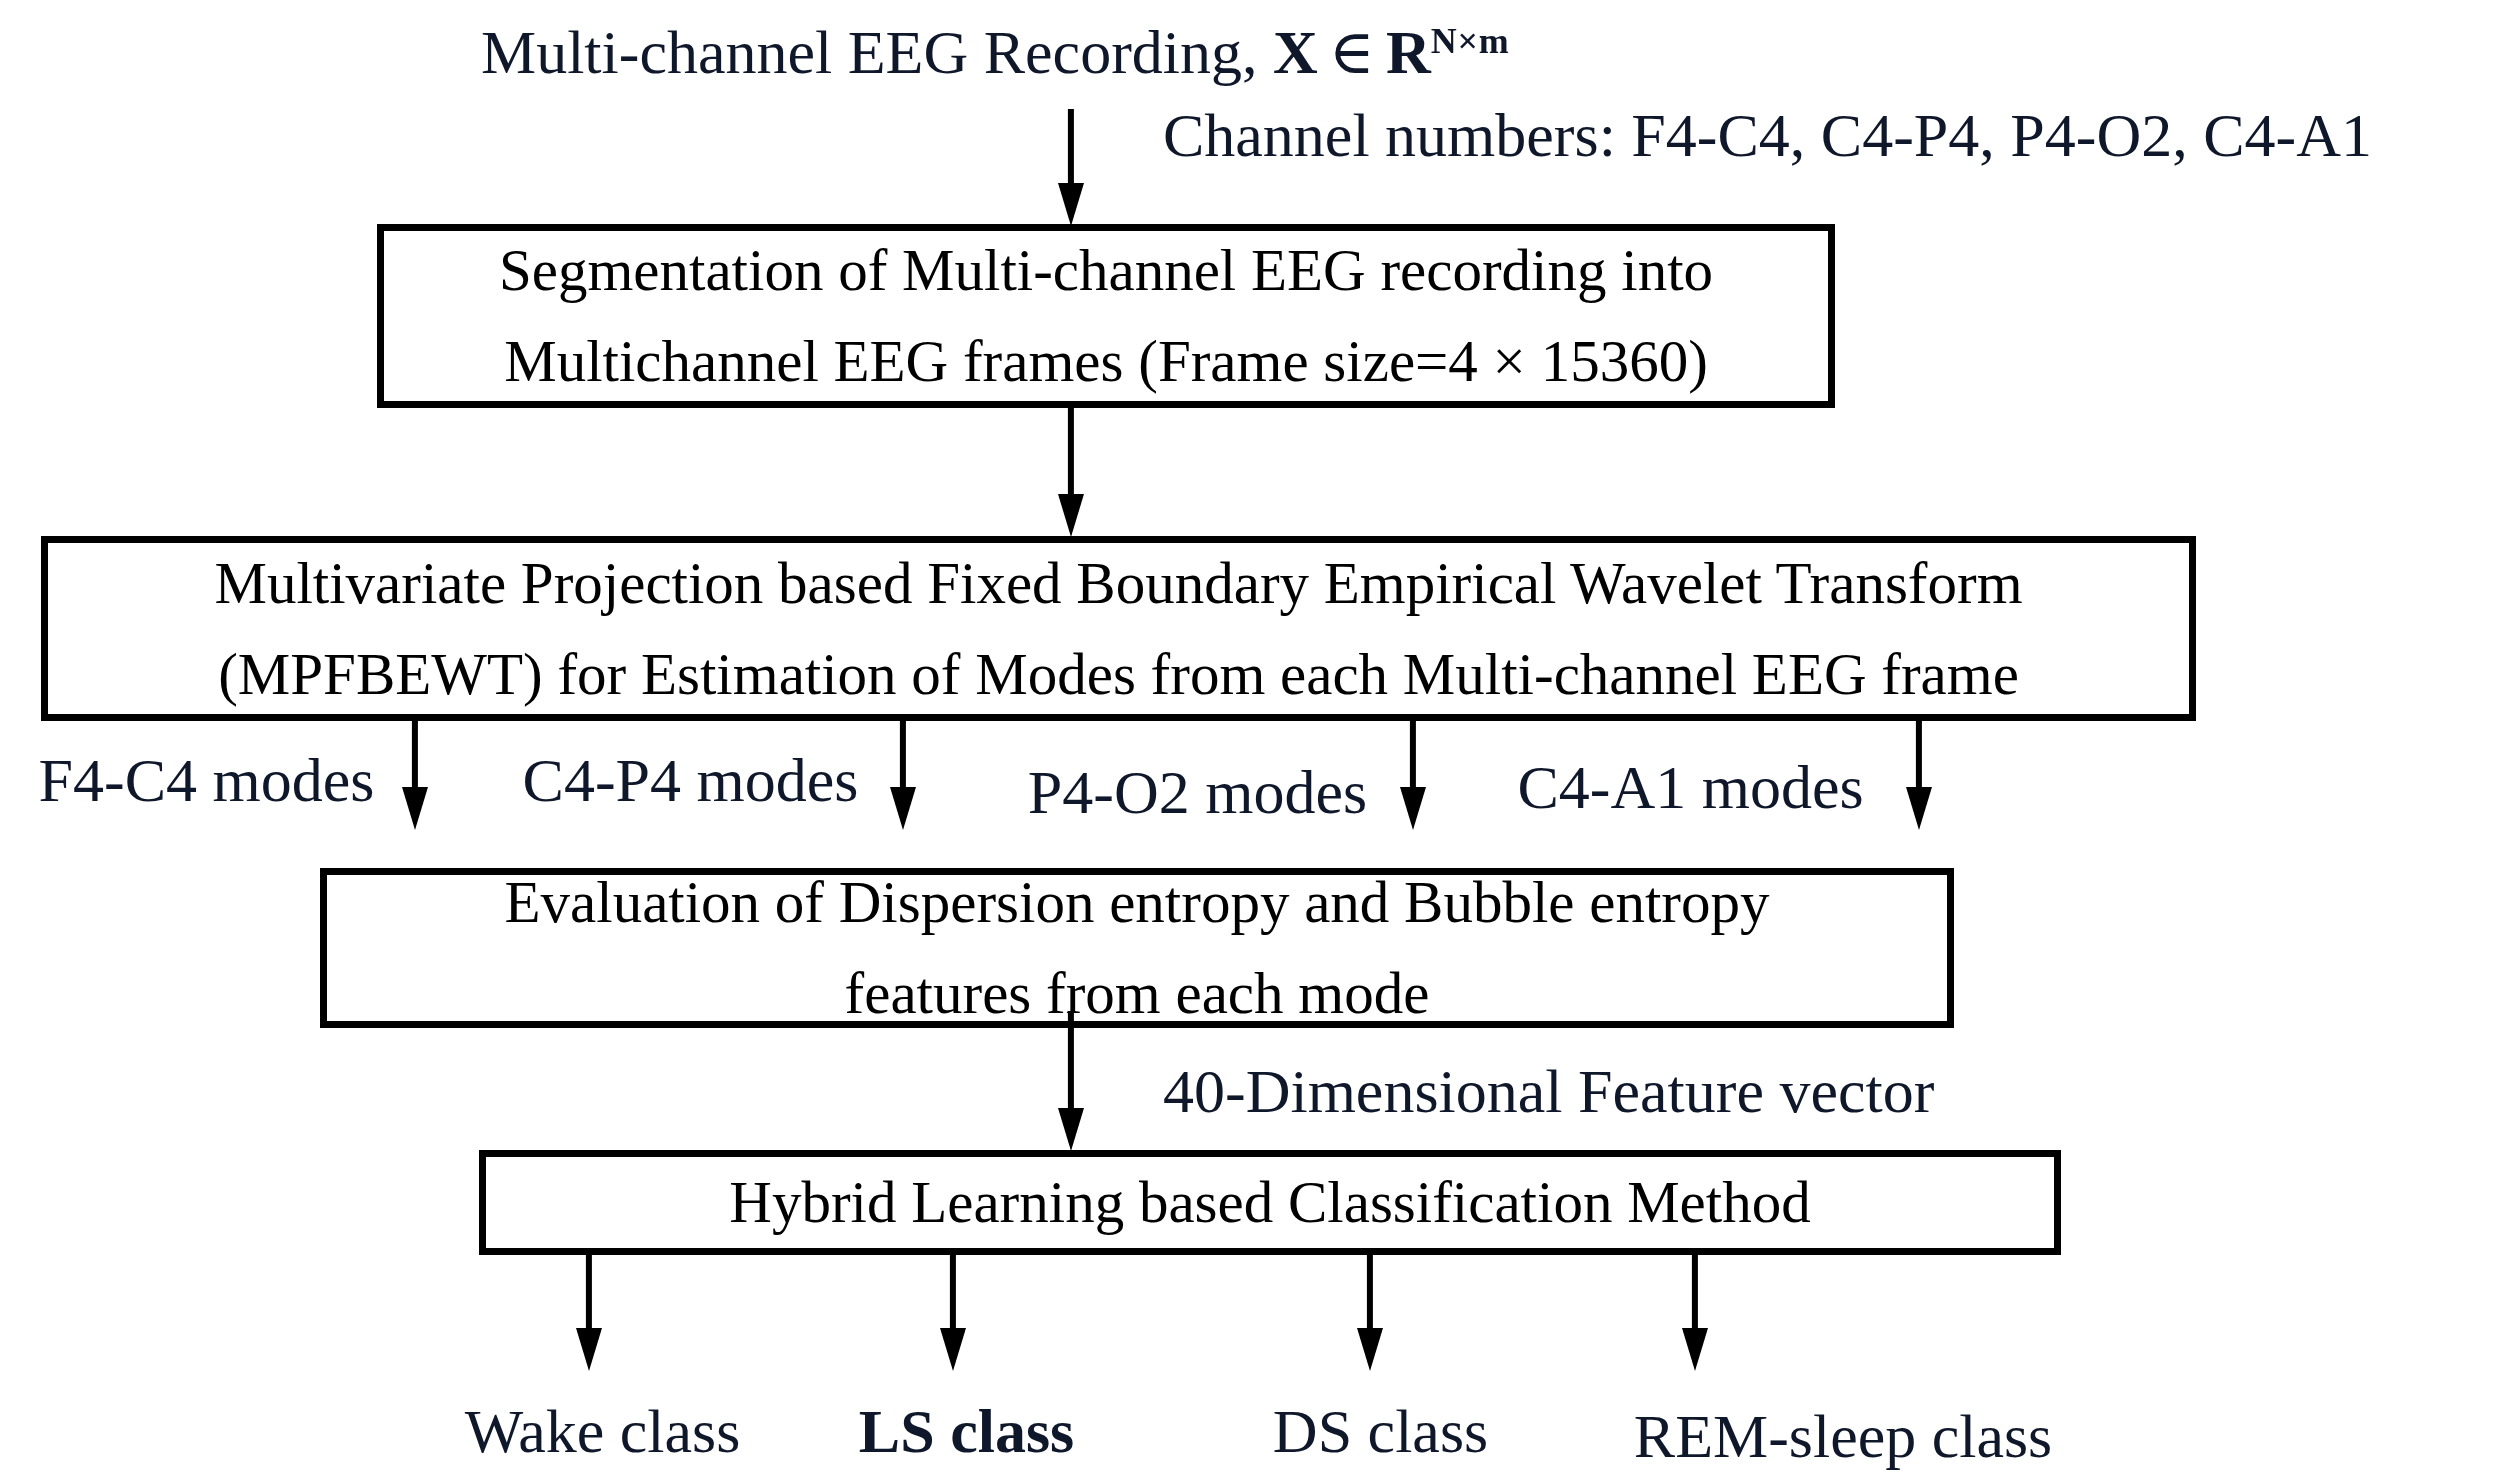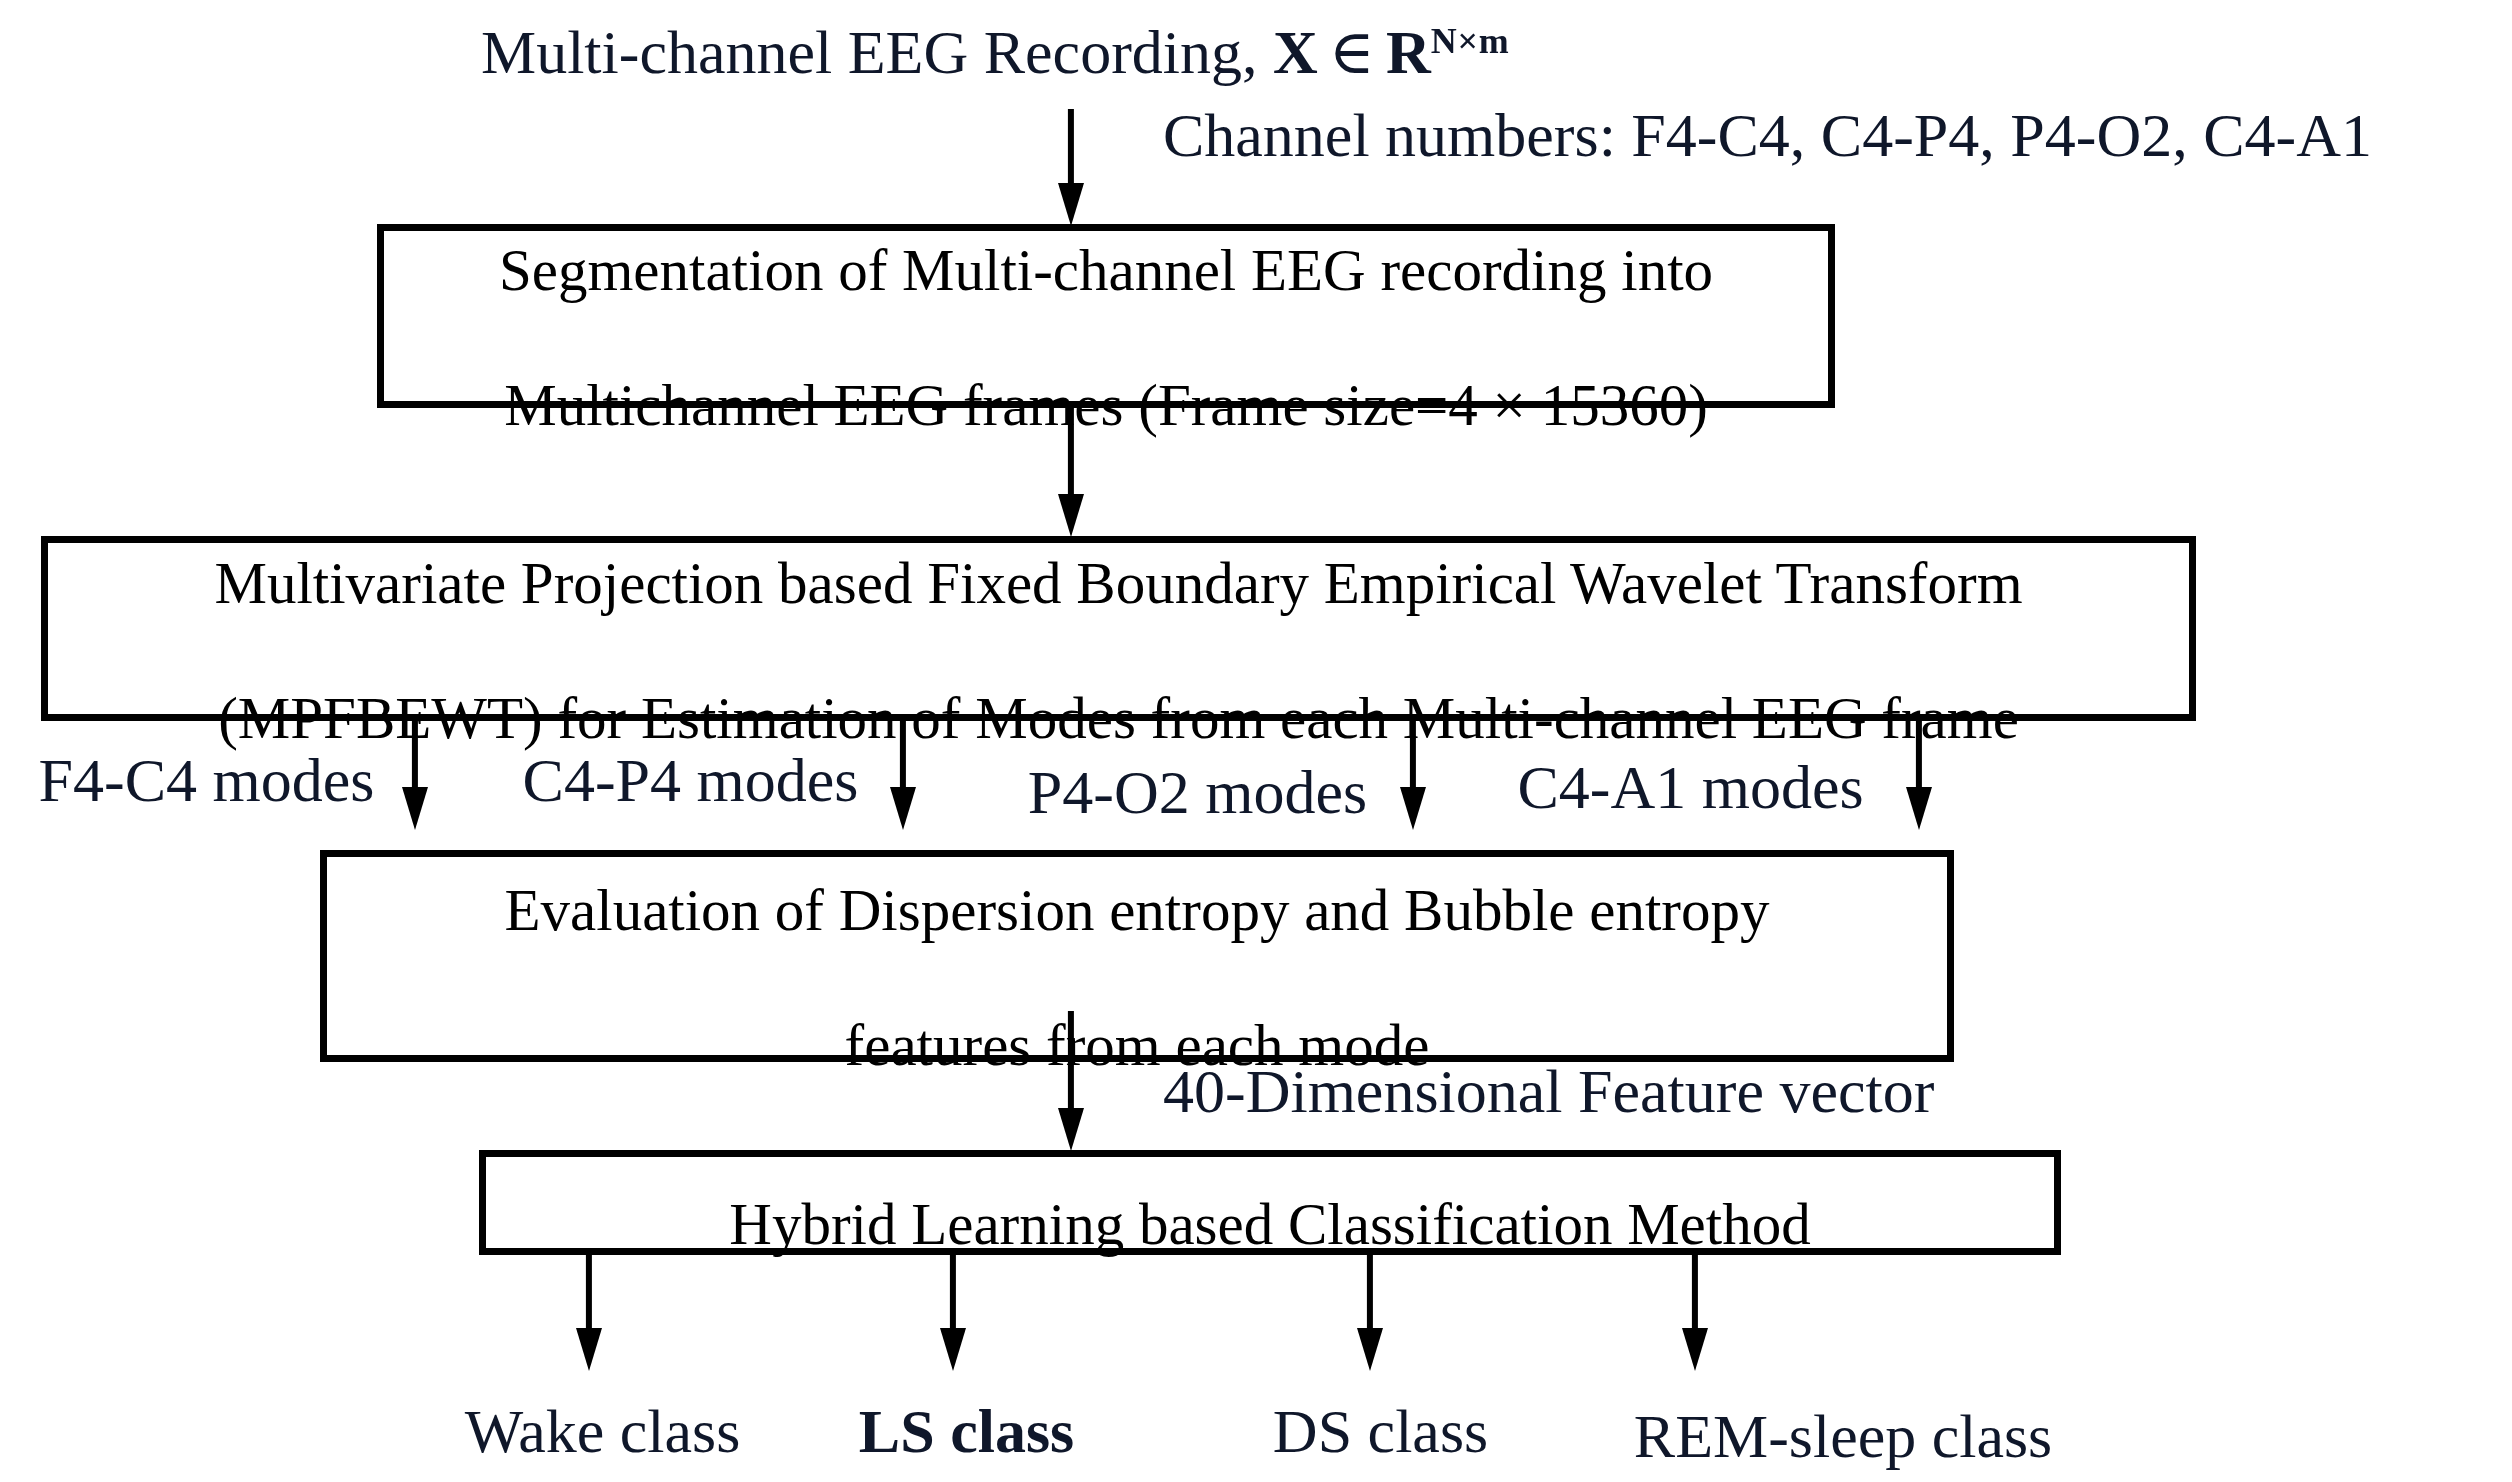--- a/index.html
+++ b/index.html
@@ -35,21 +35,20 @@
     justify-content: center;
     align-items: center;
     box-sizing: border-box;
   }
   .flow-box .box-line {
     font-size: 59px;
     line-height: 91px;
     white-space: nowrap;
     text-align: center;
     color: #000;
-    margin-top: 44px;
   }
   .arrow {
     position: absolute;
     width: 30px;
   }
   .arrow .shaft {
     position: absolute;
     left: 50%;
     transform: translateX(-50%);
     top: 0;
@@ -127,21 +126,21 @@
   <div class="arrow" style="left:1904px; top:721px; height:109px;">
     <div class="shaft"></div>
     <div class="head"></div>
   </div>
 
   <div class="txt center" style="left:0px;    top:748px; width:413px;">F4-C4 modes</div>
   <div class="txt center" style="left:484px;  top:748px; width:413px;text-align:center;">C4-P4 modes</div>
   <div class="txt center" style="left:991px; top:760px; width:413px;">P4-O2 modes</div>
   <div class="txt center" style="left:1484px; top:755px; width:413px;">C4-A1 modes</div>
 
-  <div class="flow-box" style="left:320px; top:850px; width:1634px; height:212px;">
+  <div class="flow-box" style="left:320px; top:868px; width:1634px; height:160px;">
     <div class="box-line">Evaluation of Dispersion entropy and Bubble entropy</div>
     <div class="box-line">features from each mode</div>
   </div>
 
   <div class="arrow" style="left:1056px; top:1011px; height:140px;">
     <div class="shaft"></div>
     <div class="head"></div>
   </div>
 
   <div class="txt" style="left:1163px; top:1059px;text-align:right;">40-Dimensional Feature vector</div>

